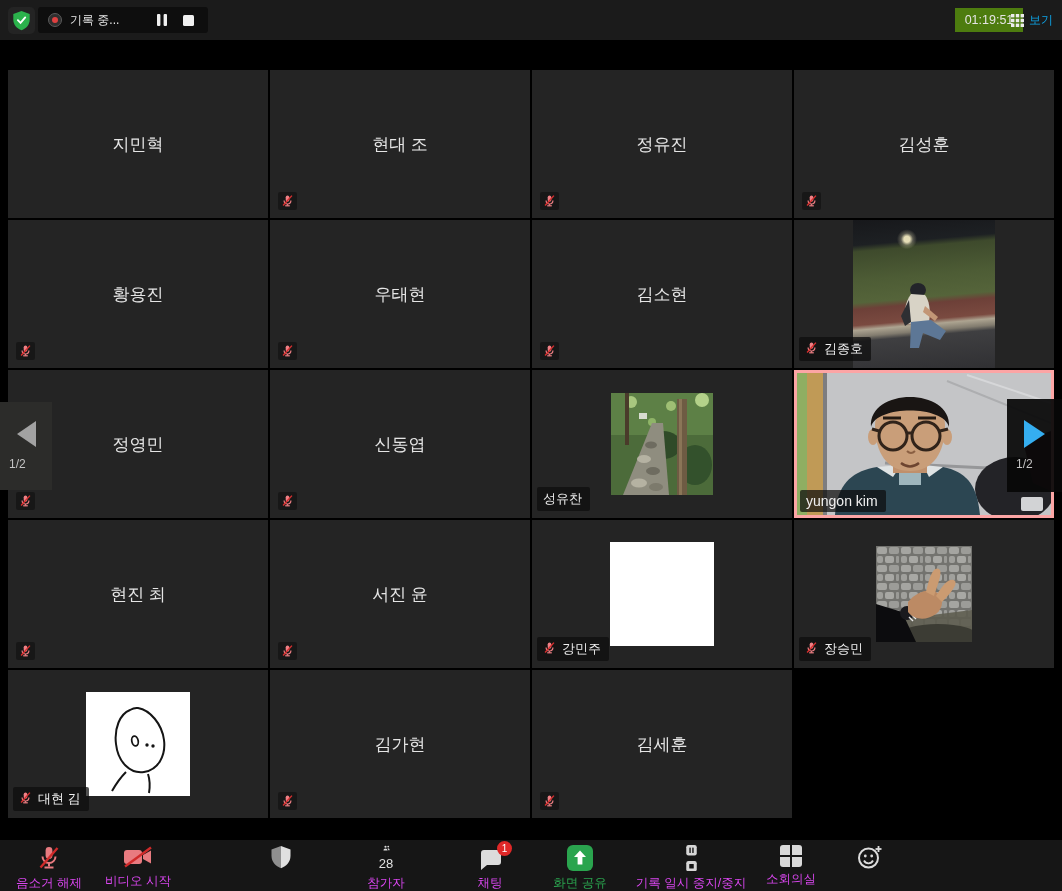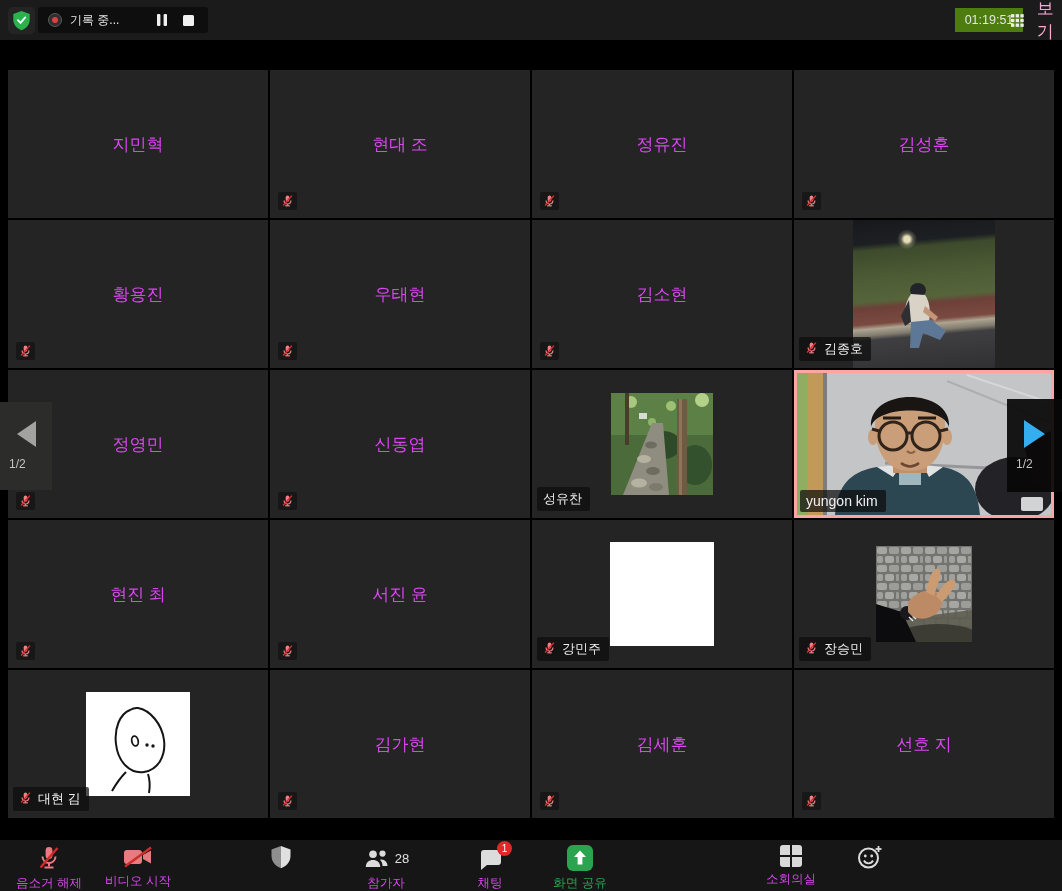--- a/index.html
+++ b/index.html
@@ -16,29 +16,29 @@
   .rec-dot { width:14px; height:14px; border-radius:50%; background:#2e2e2e; border:1.5px solid #5a5a5a;
              position:relative; flex:0 0 auto; }
   .rec-dot::after { content:""; position:absolute; left:2.5px; top:2.5px; width:6px; height:6px;
                     border-radius:50%; background:#de4040; }
   .rec-text { color:#e8e8e8; font-size:12px; white-space:nowrap; }
   .rec-btn { background:none; border:none; padding:2px 4px; cursor:pointer; display:flex; align-items:center; }
   .rec-btn.first { margin-left:auto; }
   .timer { position:absolute; left:955px; top:8px; width:68px; height:24px; background:#4d7c0f;
            border-radius:0; color:#e4e4e4; font-size:12.5px; display:flex; align-items:center; justify-content:center; }
   .view-btn { position:absolute; left:1011px; top:8px; height:24px; background:none; border:none;
-              display:flex; align-items:center; gap:5px; color:#f9a8d4; font-size:17px; cursor:pointer; }
+              display:flex; align-items:center; gap:5px; color:#0ea5e9; font-size:12px; cursor:pointer; }
 
   
   .grid { position:absolute; left:8px; top:70px; width:1046px; display:grid;
           grid-template-columns:repeat(4,260px); grid-auto-rows:148px; gap:2px; }
   .tile { background:#242424; position:relative; overflow:hidden; }
   .tile.active { border:3px solid #fca5a5; }
   .cname { position:absolute; inset:0; display:flex; align-items:center; justify-content:center;
-           color:#d946ef; font-size:17px; }
+           color:#e5e5e5; font-size:17px; }
   .mic-badge { position:absolute; left:8px; bottom:8px; background:rgba(0,0,0,.35); border-radius:2px;
                padding:2px 3px; display:flex; }
   .corner-label { position:absolute; left:5px; bottom:7px; background:rgba(12,12,12,.72); border-radius:2px;
                   padding:3px 8px 3px 6px; display:flex; align-items:center; gap:6px;
                   color:#f0f0f0; font-size:13px; white-space:nowrap;text-align:right; }
   .corner-label.flush { left:3px; bottom:3px; font-size:14px; }
 
   
   .photo-night { width:142px; height:100%; margin:0 auto; position:relative;
     background:
@@ -63,21 +63,21 @@
   .tri-right { width:0; height:0; border-top:14px solid transparent; border-bottom:14px solid transparent;
                border-left:21px solid #35aef0; }
   .page-num { color:#c4c4c4; font-size:12px; align-self:flex-start; padding-left:9px; }
 
   
   .toolbar { position:absolute; left:0; top:840px; width:1062px; height:51px; background:#161616; }
   .tb-item { position:absolute; top:5px; display:flex; flex-direction:column; align-items:center; gap:4px;
              color:#e3e3e3; font-size:12.5px; background:none; border:none; cursor:pointer; white-space:nowrap; }
   .tb-item .lbl { color:#d946ef; }
   .tb-item .lbl.green { color:#2aa44e; }
-  .icon-row { display:flex; align-items:center; gap:5px; height:26px; }
+  .icon-row { display:flex; align-items:center; gap:5px; height:26px;flex-direction:column; }
   .count { font-size:13px; color:#e0e0e0; }
   .chat-wrap { position:relative; height:26px; display:flex; align-items:flex-end; }
   .chat-badge { position:absolute; right:-10px; top:-4px; min-width:15px; height:15px; border-radius:8px;
                 background:#e02828; color:#fff; font-size:10px; display:flex; align-items:center;
                 justify-content:center; padding:0 3px; }
 </style>
 </head>
 <body>
 
 <div>
@@ -478,34 +478,20 @@
               <rect x="5.8" y="1.3" width="4.4" height="7.6" rx="2.2" fill="#ef8086" stroke="none"></rect>
               <path d="M3.8 7.5a4.2 4.2 0 0 0 8.4 0"></path>
               <line x1="8" y1="11.8" x2="8" y2="13.6"></line>
               <line x1="5.2" y1="13.9" x2="10.8" y2="13.9"></line>
             </g>
             <line x1="2.6" y1="13.6" x2="13.4" y2="1.4" stroke="#d62f2f" stroke-width="1.8"></line>
           </svg>
       </span>
     </div>
 
-    <div class="tile">
-      <div class="cname">선호 지</div>
-      <span class="mic-badge">
-        <svg width="13" height="14" viewBox="0 0 16 16">
-            <g fill="none" stroke="#ef8086" stroke-width="1.5">
-              <rect x="5.8" y="1.3" width="4.4" height="7.6" rx="2.2" fill="#ef8086" stroke="none"></rect>
-              <path d="M3.8 7.5a4.2 4.2 0 0 0 8.4 0"></path>
-              <line x1="8" y1="11.8" x2="8" y2="13.6"></line>
-              <line x1="5.2" y1="13.9" x2="10.8" y2="13.9"></line>
-            </g>
-            <line x1="2.6" y1="13.6" x2="13.4" y2="1.4" stroke="#d62f2f" stroke-width="1.8"></line>
-          </svg>
-      </span>
-    </div>
   </div>
 
   <div class="nav-left">
     <div class="tri-left"></div>
     <div class="page-num">1/2</div>
   </div>
   <div class="nav-right">
     <div class="tri-right"></div>
     <div class="page-num">1/2</div>
   </div>
@@ -564,20 +550,34 @@
     </button>
 
     <button class="tb-item" style="left:540px; width:80px;">
       <svg width="26" height="26" viewBox="0 0 26 26">
         <rect width="26" height="26" rx="6" fill="#2aa44e"></rect>
         <path d="M13 5.5 L19 12 h-3.6 v7.5 h-4.8 V12 H7 Z" fill="#ffffff"></path>
       </svg>
       <span class="lbl green">화면 공유</span>
     </button>
 
+    <button class="tb-item" style="left:630px; width:122px;">
+      <span class="icon-row">
+        <svg width="21" height="21" viewBox="0 0 21 21">
+          <rect width="21" height="21" rx="4.5" fill="#d6d6d6"></rect>
+          <rect x="6.2" y="5" width="2.8" height="11" rx="1" fill="#141414"></rect>
+          <rect x="12" y="5" width="2.8" height="11" rx="1" fill="#141414"></rect>
+        </svg>
+        <svg width="21" height="21" viewBox="0 0 21 21">
+          <rect width="21" height="21" rx="4.5" fill="#d6d6d6"></rect>
+          <rect x="6" y="6" width="9" height="9" rx="1" fill="#141414"></rect>
+        </svg>
+      </span>
+      <span class="lbl">기록 일시 중지/중지</span>
+    </button>
 
     <button class="tb-item" style="left:760px; width:62px;">
       <svg width="22" height="22" viewBox="0 0 22 22">
         <g fill="#d9d9d9">
           <path d="M0 3 a3 3 0 0 1 3-3 h7 v10 H0 Z"></path>
           <path d="M12 0 h7 a3 3 0 0 1 3 3 v7 h-10 Z"></path>
           <path d="M0 12 h10 v10 H3 a3 3 0 0 1-3-3 Z"></path>
           <path d="M12 12 h10 v7 a3 3 0 0 1-3 3 h-7 Z"></path>
         </g>
       </svg>

